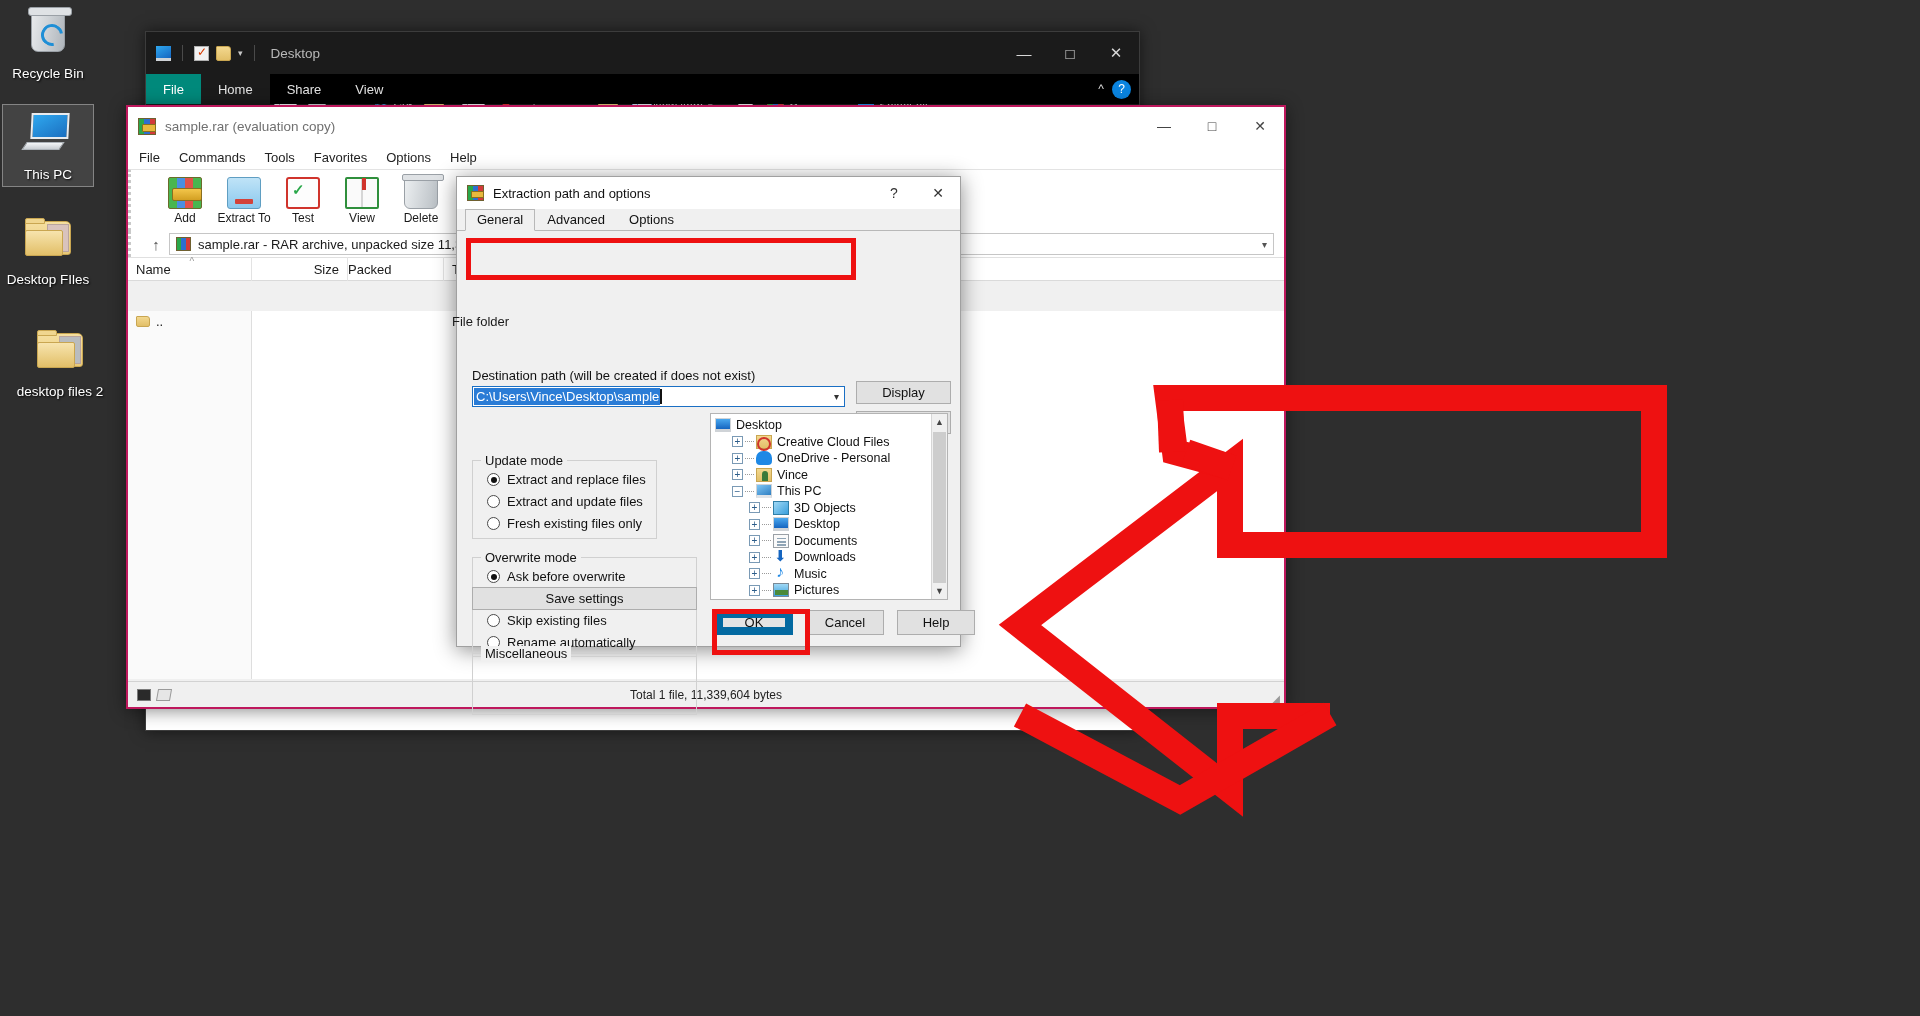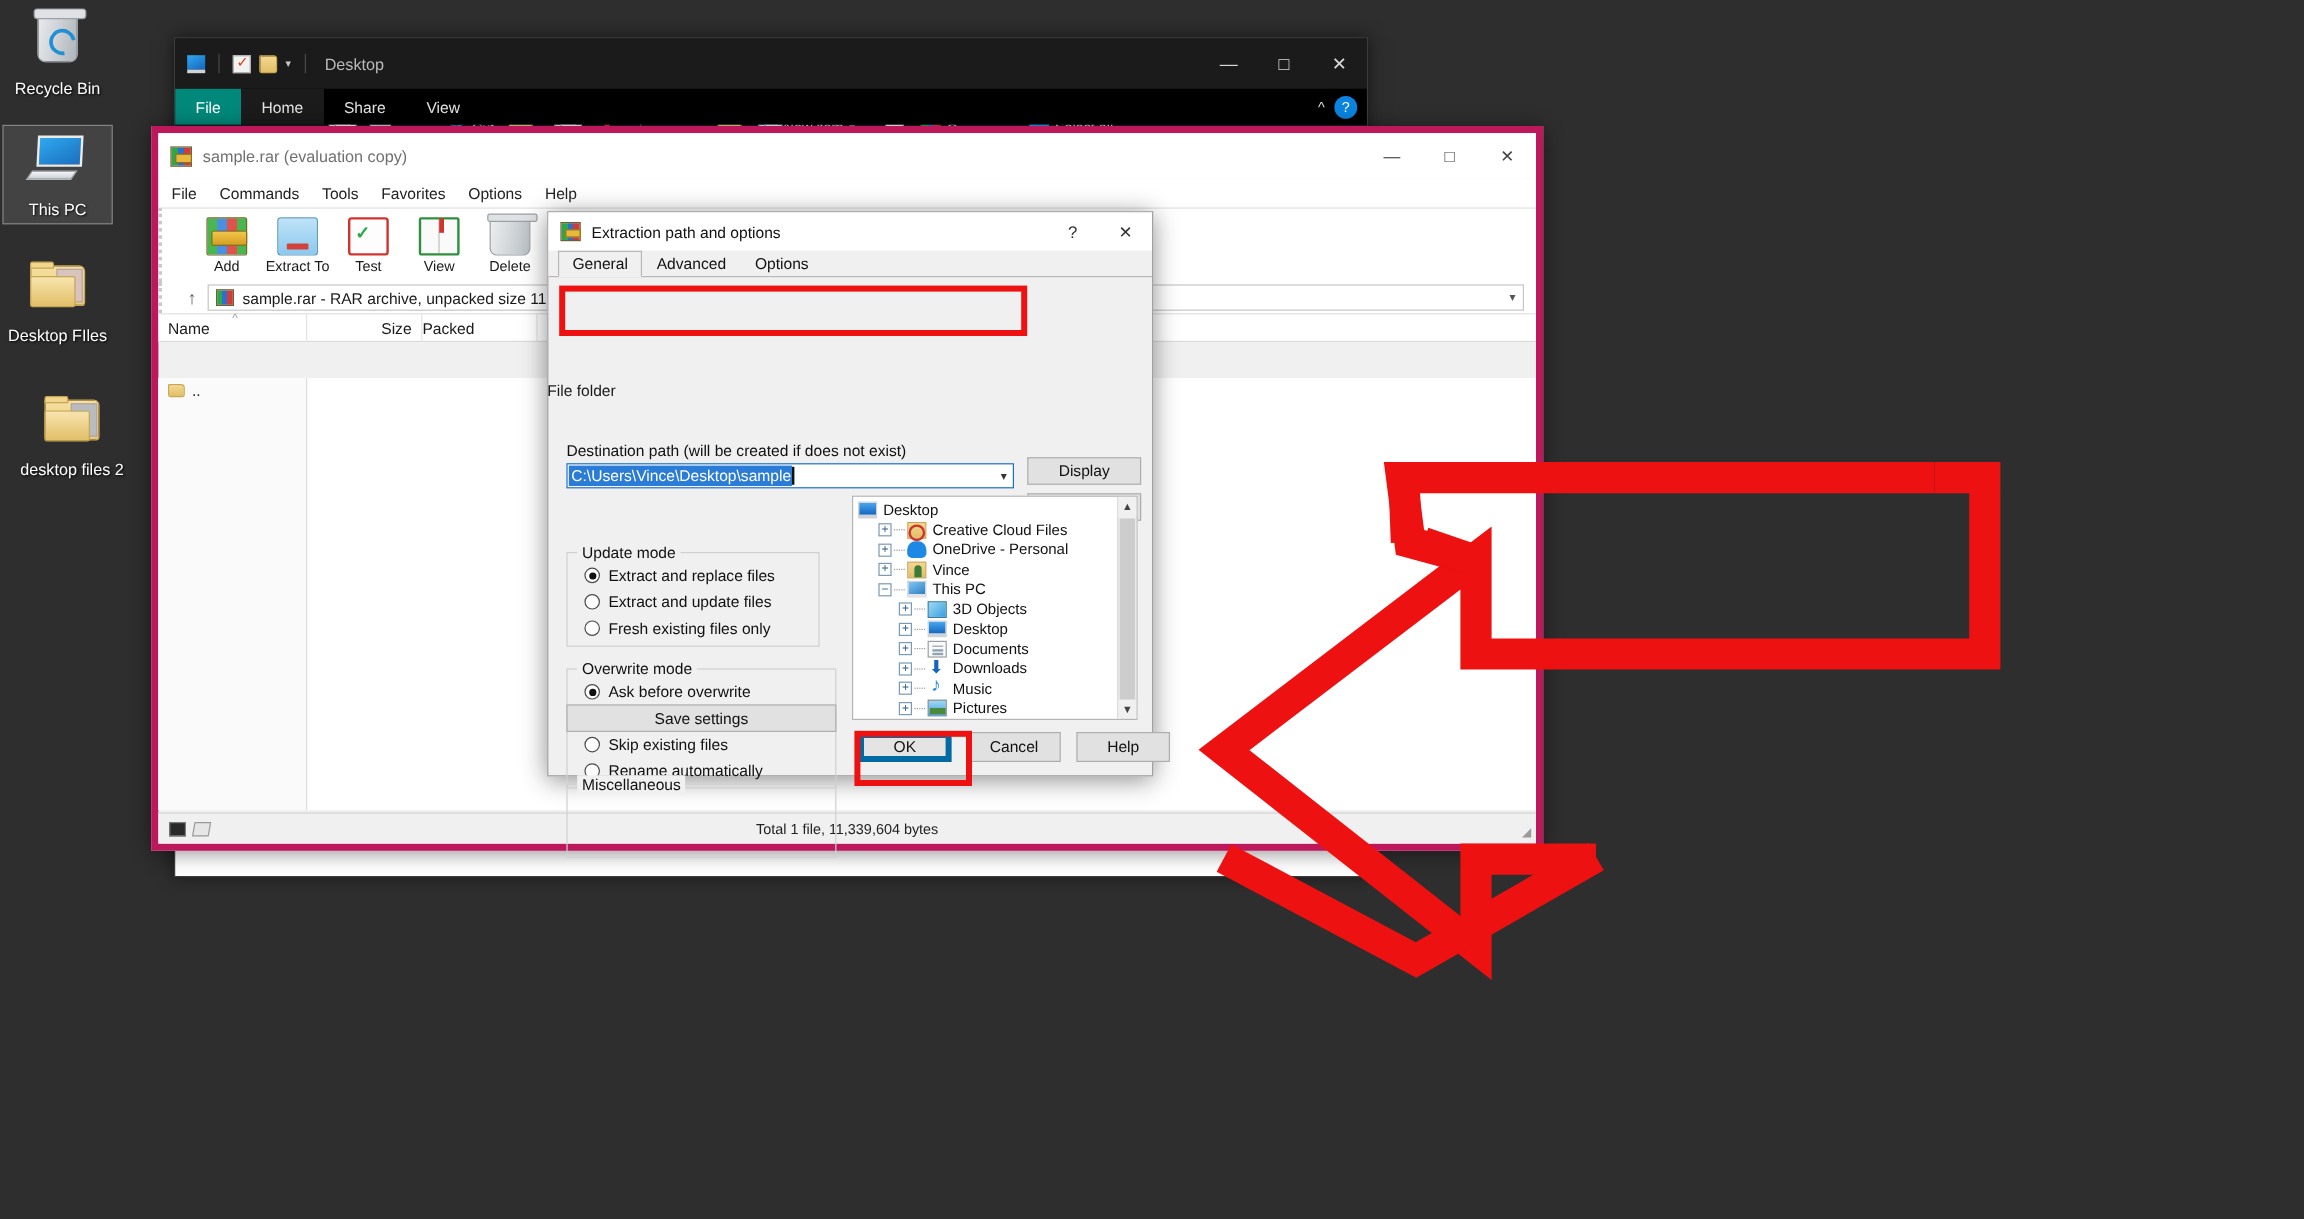--- a/index.html
+++ b/index.html
@@ -147,21 +147,21 @@
     position:absolute; left:8px; right:8px; top:0; height:28px;
     display:flex; align-items:center; color:#bdbdbd; font-size:12px;
   }
   #exp-addrbar .arrow-up { color:#cfcfcf; font-size:14px; margin:0 8px; }
   #exp-addrbar .chev { position:absolute; right:6px; color:#cfcfcf; font-size:11px; }
   #exp-content { position:absolute; left:0; right:0; top:30px; bottom:0; background:#fff; }
 
   
   #winrar {
     position:absolute; left:126px; top:105px; width:1160px; height:604px;
-    background:#f0f0f0; border:6px solid #be185d;
+    background:#f0f0f0; border:2px solid #be185d;
     box-shadow:0 2px 16px rgba(0,0,0,.45);
     font-size:13px; color:#1a1a1a;
   }
   #rar-title { height:38px; background:#fff; display:flex; align-items:center; padding-left:10px; }
   #rar-title .rar-ico {
     width:18px; height:17px; margin-right:9px;
     background:linear-gradient(90deg,#2aa84a 0 33%,#2d6fd1 33% 66%,#d33a3a 66% 100%);
     border:1px solid #6f6030; position:relative;
   }
   #rar-title .rar-ico:after {
@@ -373,21 +373,21 @@
   #tree-scroll .thumb {
     position:absolute; left:1px; right:1px; top:18px; height:220px; background:#cdcdcd;
   }
 
   #dlg-footer { position:absolute; left:0; right:0; bottom:0; height:46px; }
   .dbtn {
     position:absolute; top:10px; width:78px; height:25px;
     background:#e1e1e1; border:1px solid #adadad; font-size:13px;
     display:flex; align-items:center; justify-content:center;
   }
-  #btn-ok { left:258px; border:5px solid #0369a1; background:#e4e4e4; }
+  #btn-ok { left:258px; border:8px solid #0369a1; background:#e4e4e4; }
   #btn-cancel { left:349px; }
   #btn-help { left:440px; }
 
   
   .hl { position:absolute; border:5px solid #ee1111; pointer-events:none; }
   #hl-dest { left:466px; top:238px; width:390px; height:42px; }
   #hl-ok { left:712px; top:609px; width:98px; height:46px; }
   #arrow-svg { position:absolute; left:0; top:0; width:1920px; height:1016px; pointer-events:none; }
 </style>
 </head>
@@ -684,21 +684,21 @@
 
   <div id="dest-input">
     <span class="val">C:\Users\Vince\Desktop\sample</span>
     <span class="caret"></span>
     <span class="chev">▾</span>
   </div>
 
   <div id="btn-display">Display</div>
   <div id="btn-newfolder">New folder</div>
 
-  <div class="grp" style="left:15px; top:283px; width:211px; height:79px;">
+  <div class="grp" style="left:15px; top:283px; width:185px; height:79px;">
     <span class="lg">Update mode</span>
     <div style="padding-top:11px;">
       <div class="opt">
         <span class="radio on"></span>
         <span>Extract and replace files</span>
       </div>
       <div class="opt">
         <span class="radio"></span>
         <span>Extract and update files</span>
       </div>

